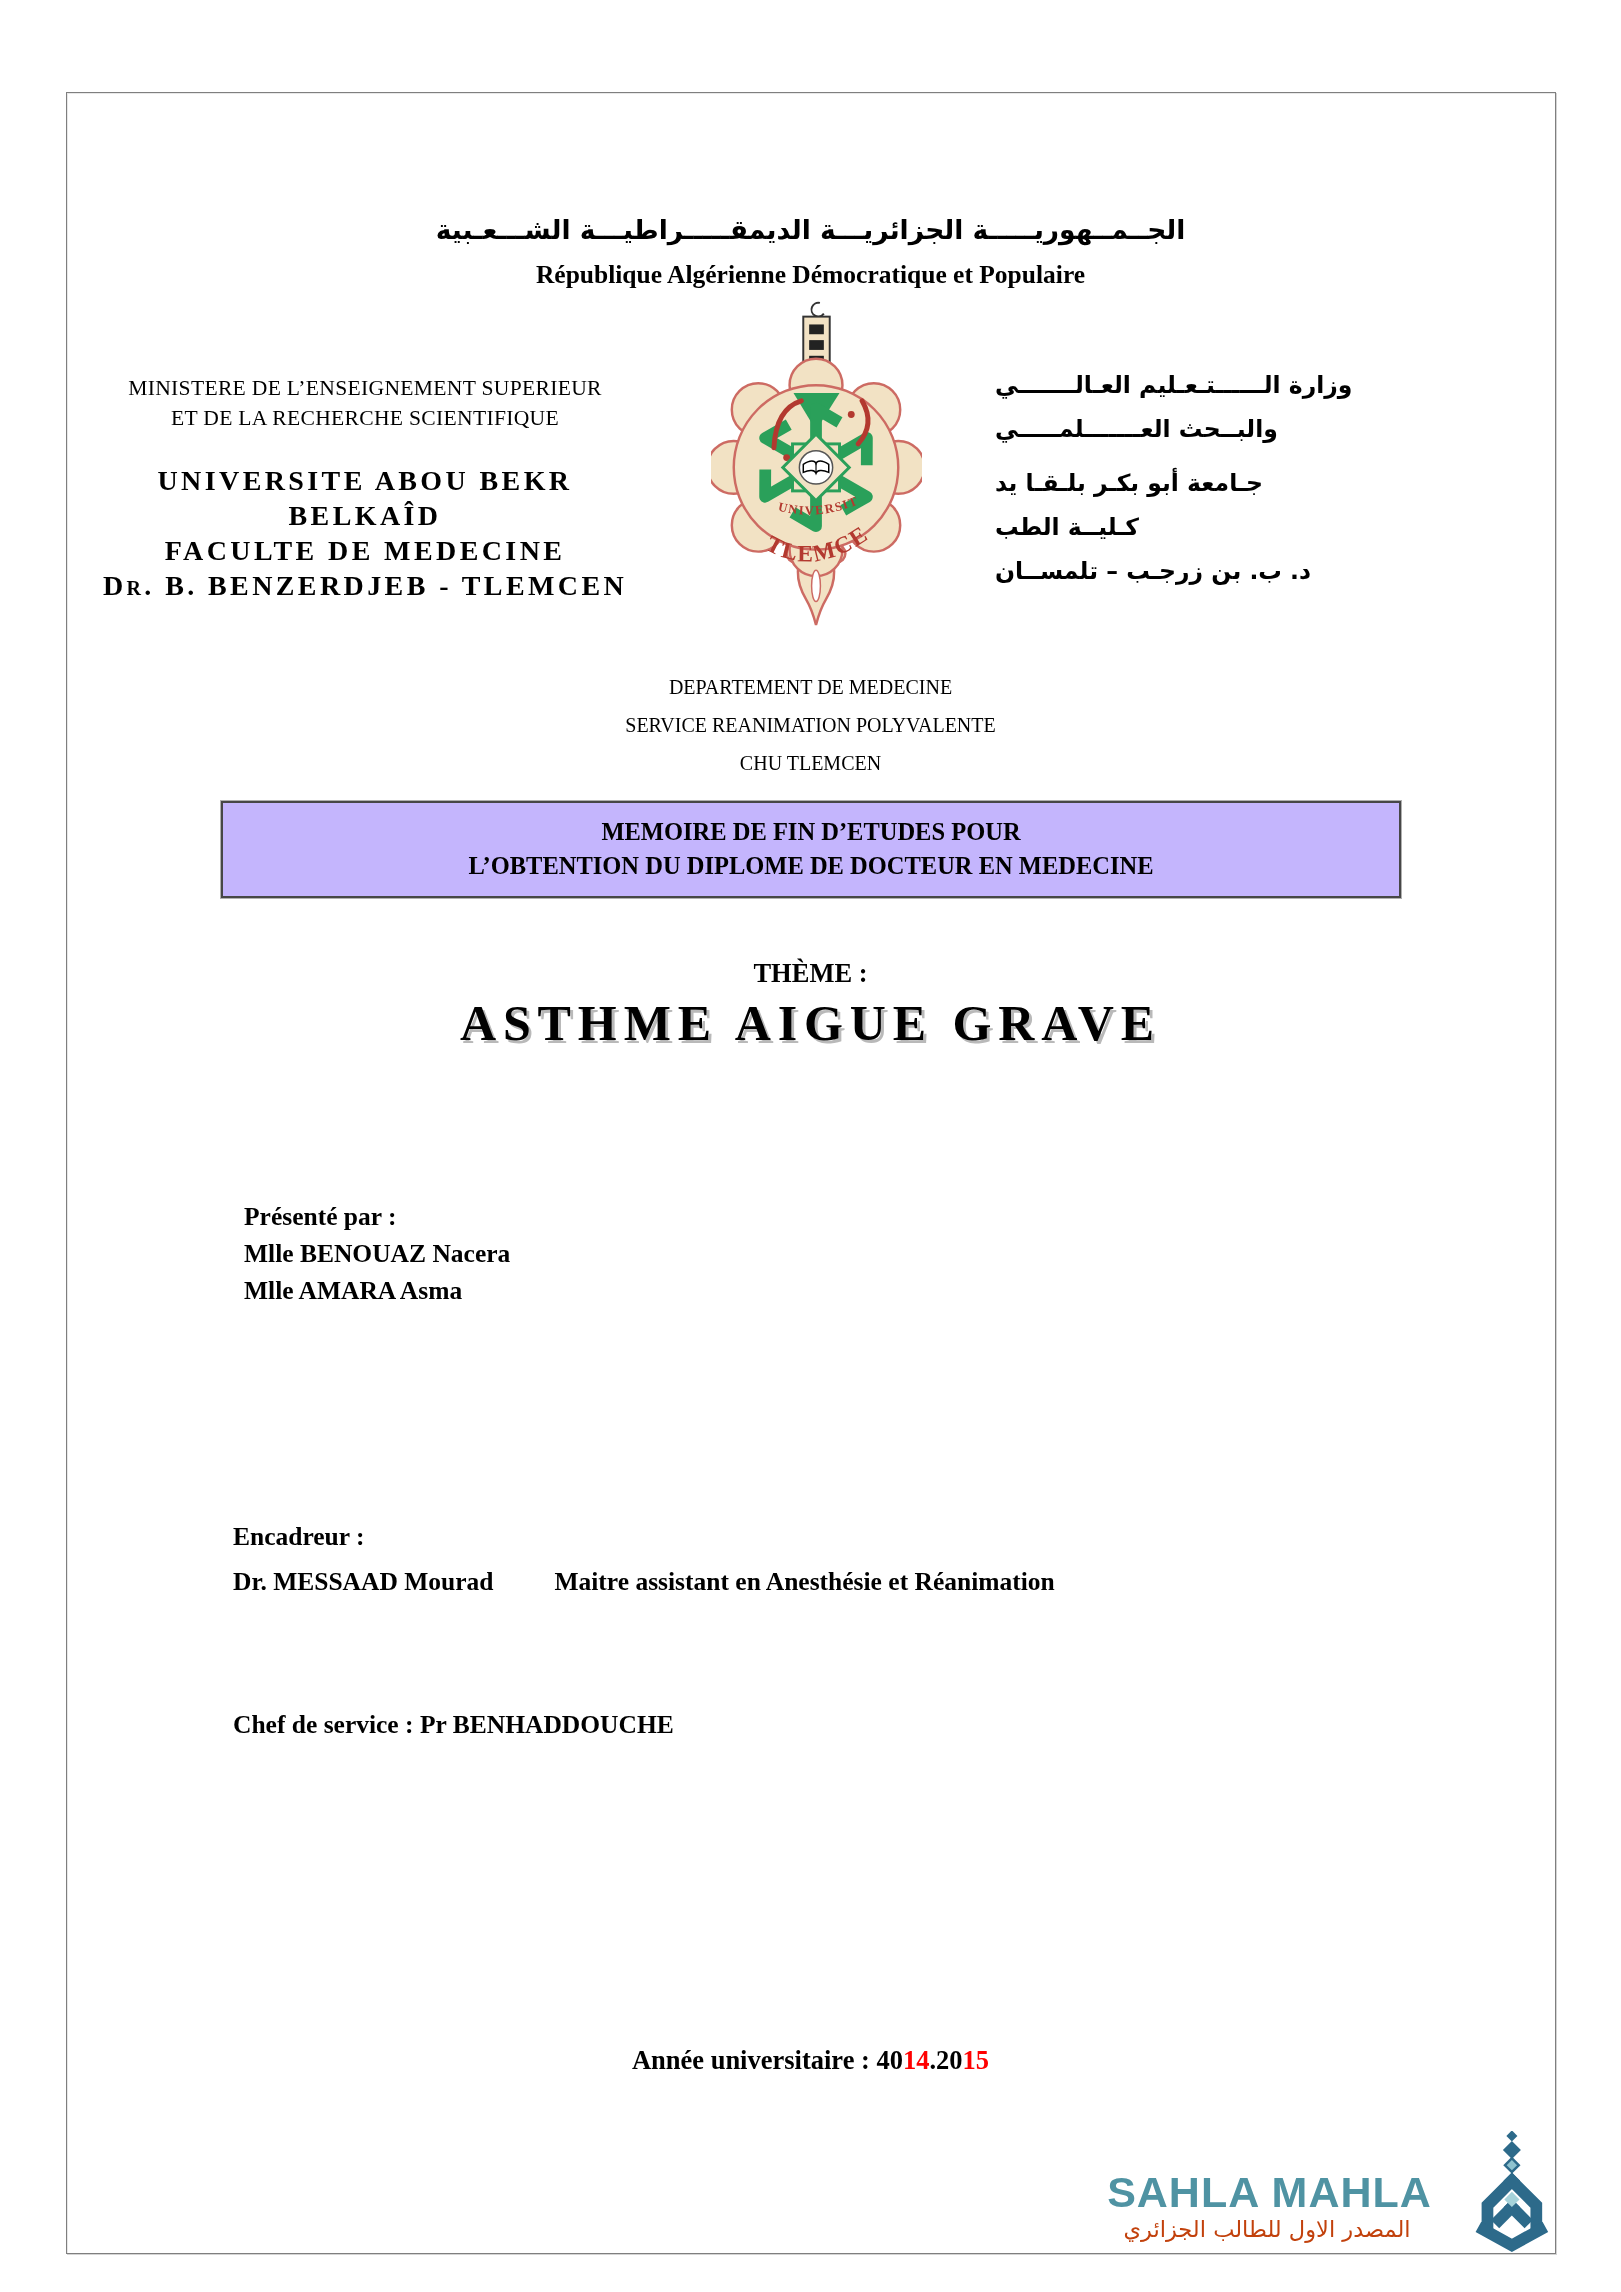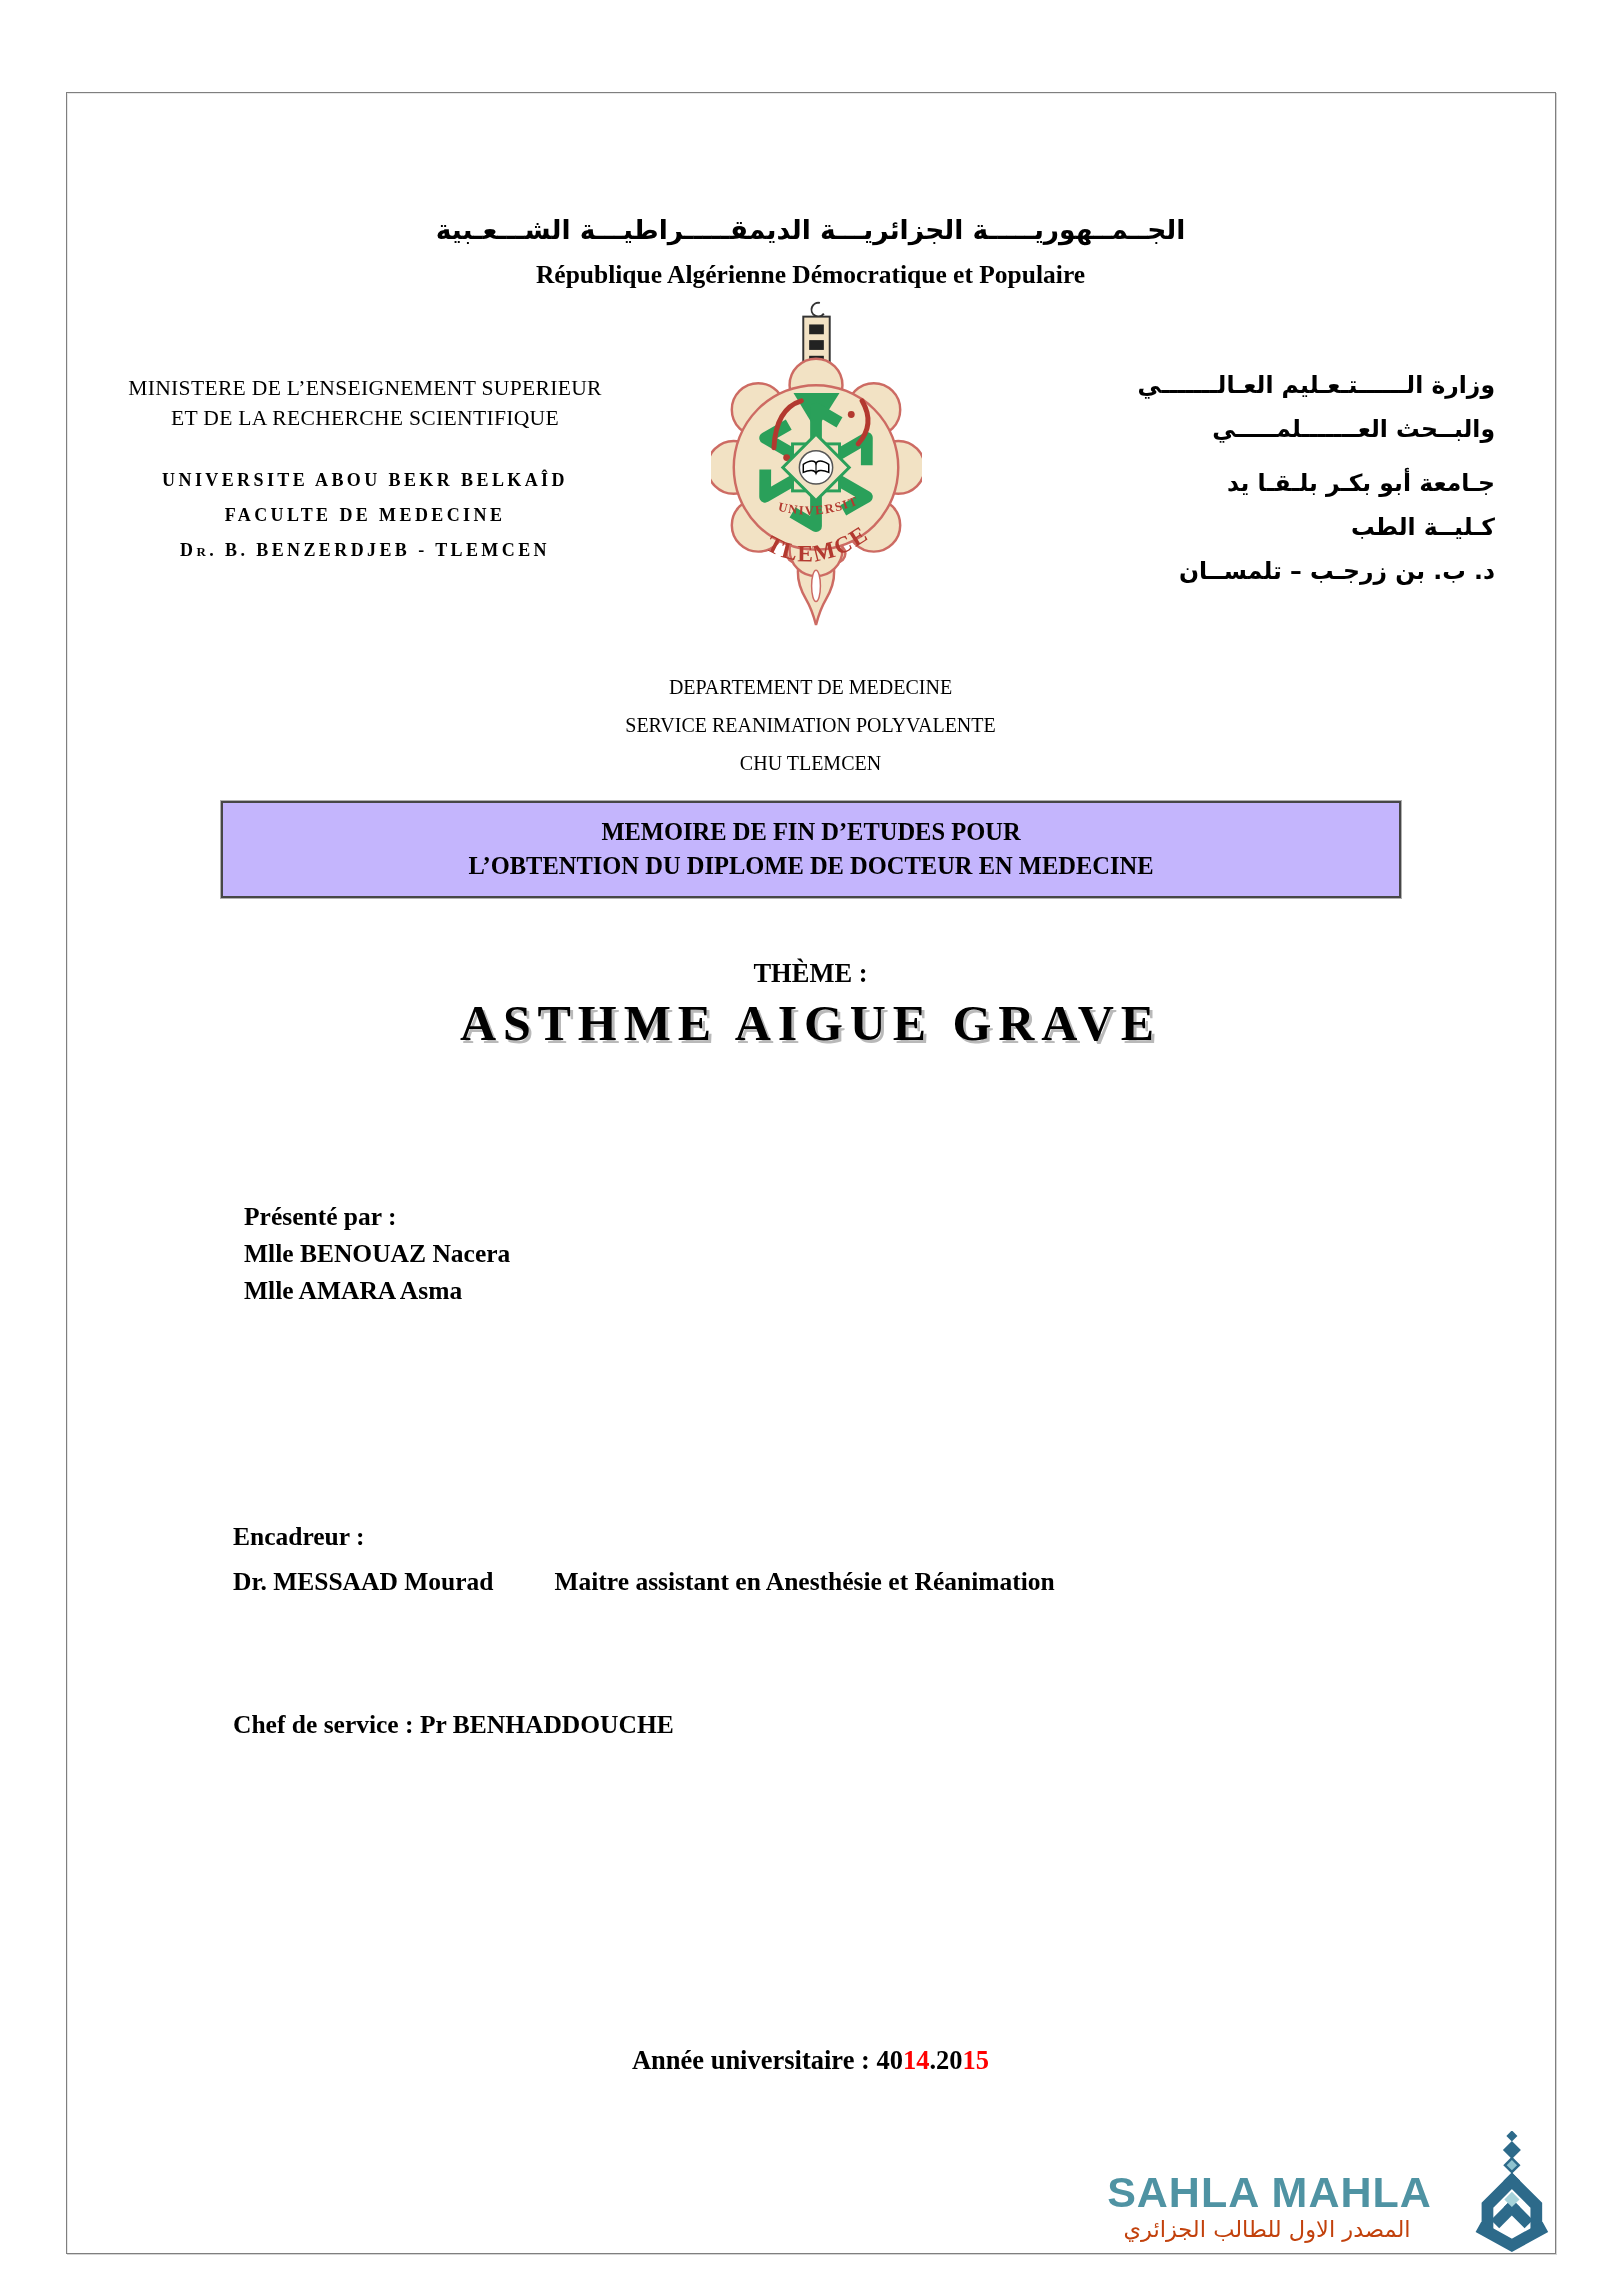--- a/index.html
+++ b/index.html
@@ -17,27 +17,27 @@
 
   .header-ar{
     left:0;right:0;top:186px;text-align:center;
     font-family:"DejaVu Sans", sans-serif;font-weight:bold;font-size:26.5px;
     direction:rtl;
   }
   .header-fr{left:0;right:0;top:232px;text-align:center;font-weight:bold;font-size:25.5px;}
 
   .ministry{left:93px;top:345px;width:544px;text-align:center;}
   .ministry-small{font-size:21.6px;line-height:30px;letter-spacing:0.3px;}
-  .ministry-uni{margin-top:30px;font-weight:bold;font-size:18px;letter-spacing:3.4px;line-height:35px;}
+  .ministry-uni{margin-top:30px;font-weight:bold;font-size:28px;letter-spacing:3.4px;line-height:35px;}
   .ministry-campus{font-variant:small-caps;}
 
   .logo-svg{left:711px;top:271px;}
 
   .ar-block{
-    left:995px;top:335px;width:500px;text-align:right;direction:rtl;
+    left:995px;top:335px;width:500px;text-align:left;direction:rtl;
     font-family:"DejaVu Sans", sans-serif;font-weight:bold;font-size:23.5px;
   }
   .ar-line{line-height:44px;}
   .ar-gap{margin-top:9.8px;}
 
   .dept{left:0;right:0;top:640px;text-align:center;font-size:20px;line-height:38px;}
 
   .membox{
     left:221px;top:773px;width:1176px;
     background:#c4b5fd;border:2px solid #474747;box-shadow:0 0 0 1px #b0b0b0;

